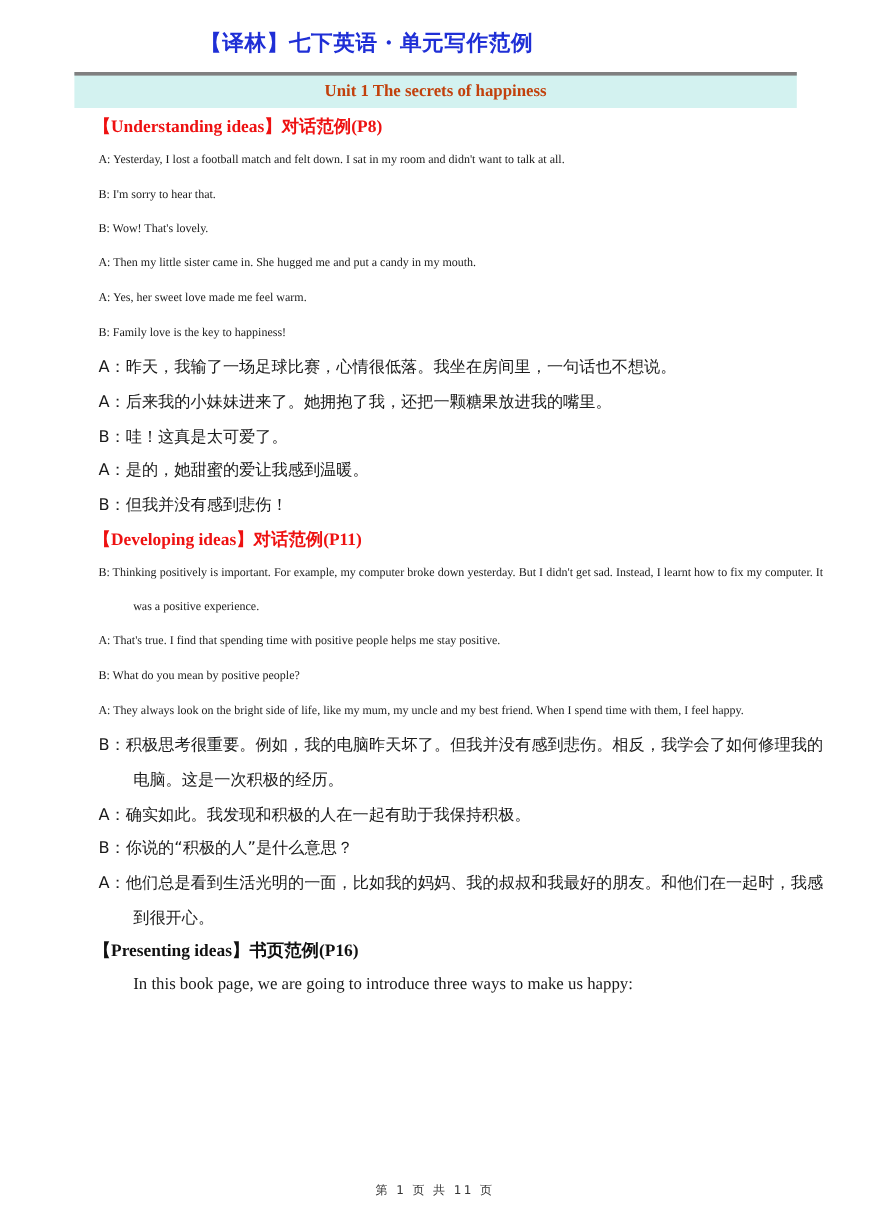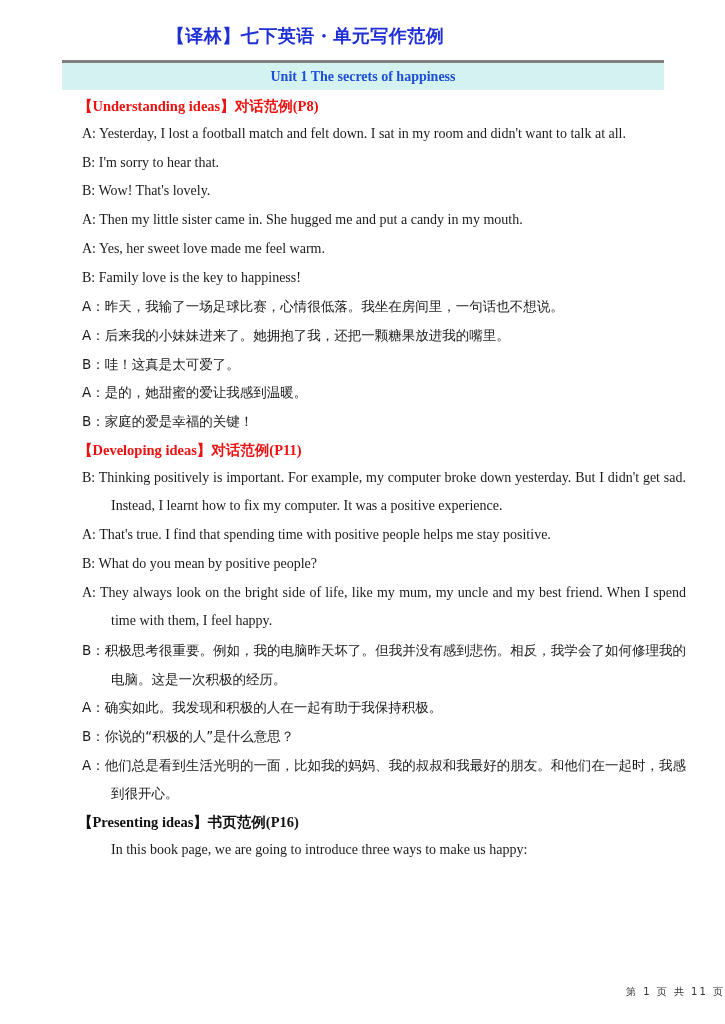--- a/index.html
+++ b/index.html
@@ -4,30 +4,30 @@
   <style>
     html, body { margin: 0; padding: 0; background: #ffffff; }
     body { width: 725px; height: 1024px; position: relative; overflow: hidden;
            font-family: "Liberation Serif", "DejaVu Serif", serif; color: #1a1a1a; }
     .page-title { position: absolute; top: 24px; left: 0; width: 611px; text-align: center;
                   font-size: 18px; font-weight: bold; color: #1f2fd6; letter-spacing: 0.5px;
                   font-family: "DejaVu Sans", sans-serif; }
     .unit-band { position: absolute; top: 60px; left: 62px; width: 602px; height: 30px;
                  background: #d3f2f0; border-top: 3px solid #808080; box-sizing: border-box; }
     .unit-title { display: block; text-align: center; line-height: 27px; font-size: 14px;
-                  font-weight: bold; color: #1d4ed8; }
+                  font-weight: bold; color: #c2410c; }
     .content { position: absolute; top: 92px; left: 62px; width: 604px; margin-left: 20px; }
     .sec-head { font-size: 14.5px; font-weight: bold; height: 28px; line-height: 28px; margin-left: -4px; }
     .sec-head.red { color: #ee1111; }
     .sec-head.black { color: #111; }
-    .line { font-size: 14px; line-height: 28.7px; white-space: nowrap; }
+    .line { font-size: 10px; line-height: 28.7px; white-space: nowrap; }
     .line.wrap { white-space: normal; text-align: justify; padding-left: 29px; text-indent: -29px; font-family: Liberation Serif, serif; }
     .line.zh { font-family: "DejaVu Sans", sans-serif; font-size: 13.5px; }
     .para { font-size: 14px; line-height: 28px; text-indent: 29px; }
-    .footer { position: absolute; top: 985px; left: 0; width: 725px; text-align: right;
+    .footer { position: absolute; top: 985px; left: 0; width: 725px; text-align: center;
               font-size: 10px; color: #333; font-family: "DejaVu Sans", sans-serif; letter-spacing: 2px; }
   </style>
 </head>
 <body>
 
 <div class="page-title">【译林】七下英语・单元写作范例</div>
 
 <div class="unit-band">
   <span class="unit-title">Unit 1 The secrets of happiness</span>
 </div>
@@ -37,21 +37,21 @@
   <div class="line">A: Yesterday, I lost a football match and felt down. I sat in my room and didn't want to talk at all.</div>
   <div class="line">B: I'm sorry to hear that.</div>
   <div class="line">B: Wow! That's lovely.</div>
   <div class="line">A: Then my little sister came in. She hugged me and put a candy in my mouth.</div>
   <div class="line">A: Yes, her sweet love made me feel warm.</div>
   <div class="line">B: Family love is the key to happiness!</div>
   <div class="line zh">A：昨天，我输了一场足球比赛，心情很低落。我坐在房间里，一句话也不想说。</div>
   <div class="line zh">A：后来我的小妹妹进来了。她拥抱了我，还把一颗糖果放进我的嘴里。</div>
   <div class="line zh">B：哇！这真是太可爱了。</div>
   <div class="line zh">A：是的，她甜蜜的爱让我感到温暖。</div>
-  <div class="line zh">B：家庭的爱是幸福的关键！</div>
+  <div class="line zh">B：但我并没有感到悲伤！</div>
 
   <div class="sec-head red">【Developing ideas】对话范例(P11)</div>
   <div class="line wrap">B: Thinking positively is important. For example, my computer broke down yesterday. But I didn't get sad. Instead, I learnt how to fix my computer. It was a positive experience.</div>
   <div class="line">A: That's true. I find that spending time with positive people helps me stay positive.</div>
   <div class="line">B: What do you mean by positive people?</div>
   <div class="line wrap">A: They always look on the bright side of life, like my mum, my uncle and my best friend. When I spend time with them, I feel happy.</div>
   <div class="line zh wrap">B：积极思考很重要。例如，我的电脑昨天坏了。但我并没有感到悲伤。相反，我学会了如何修理我的电脑。这是一次积极的经历。</div>
   <div class="line zh">A：确实如此。我发现和积极的人在一起有助于我保持积极。</div>
   <div class="line zh">B：你说的“积极的人”是什么意思？</div>
   <div class="line zh wrap">A：他们总是看到生活光明的一面，比如我的妈妈、我的叔叔和我最好的朋友。和他们在一起时，我感到很开心。</div>

